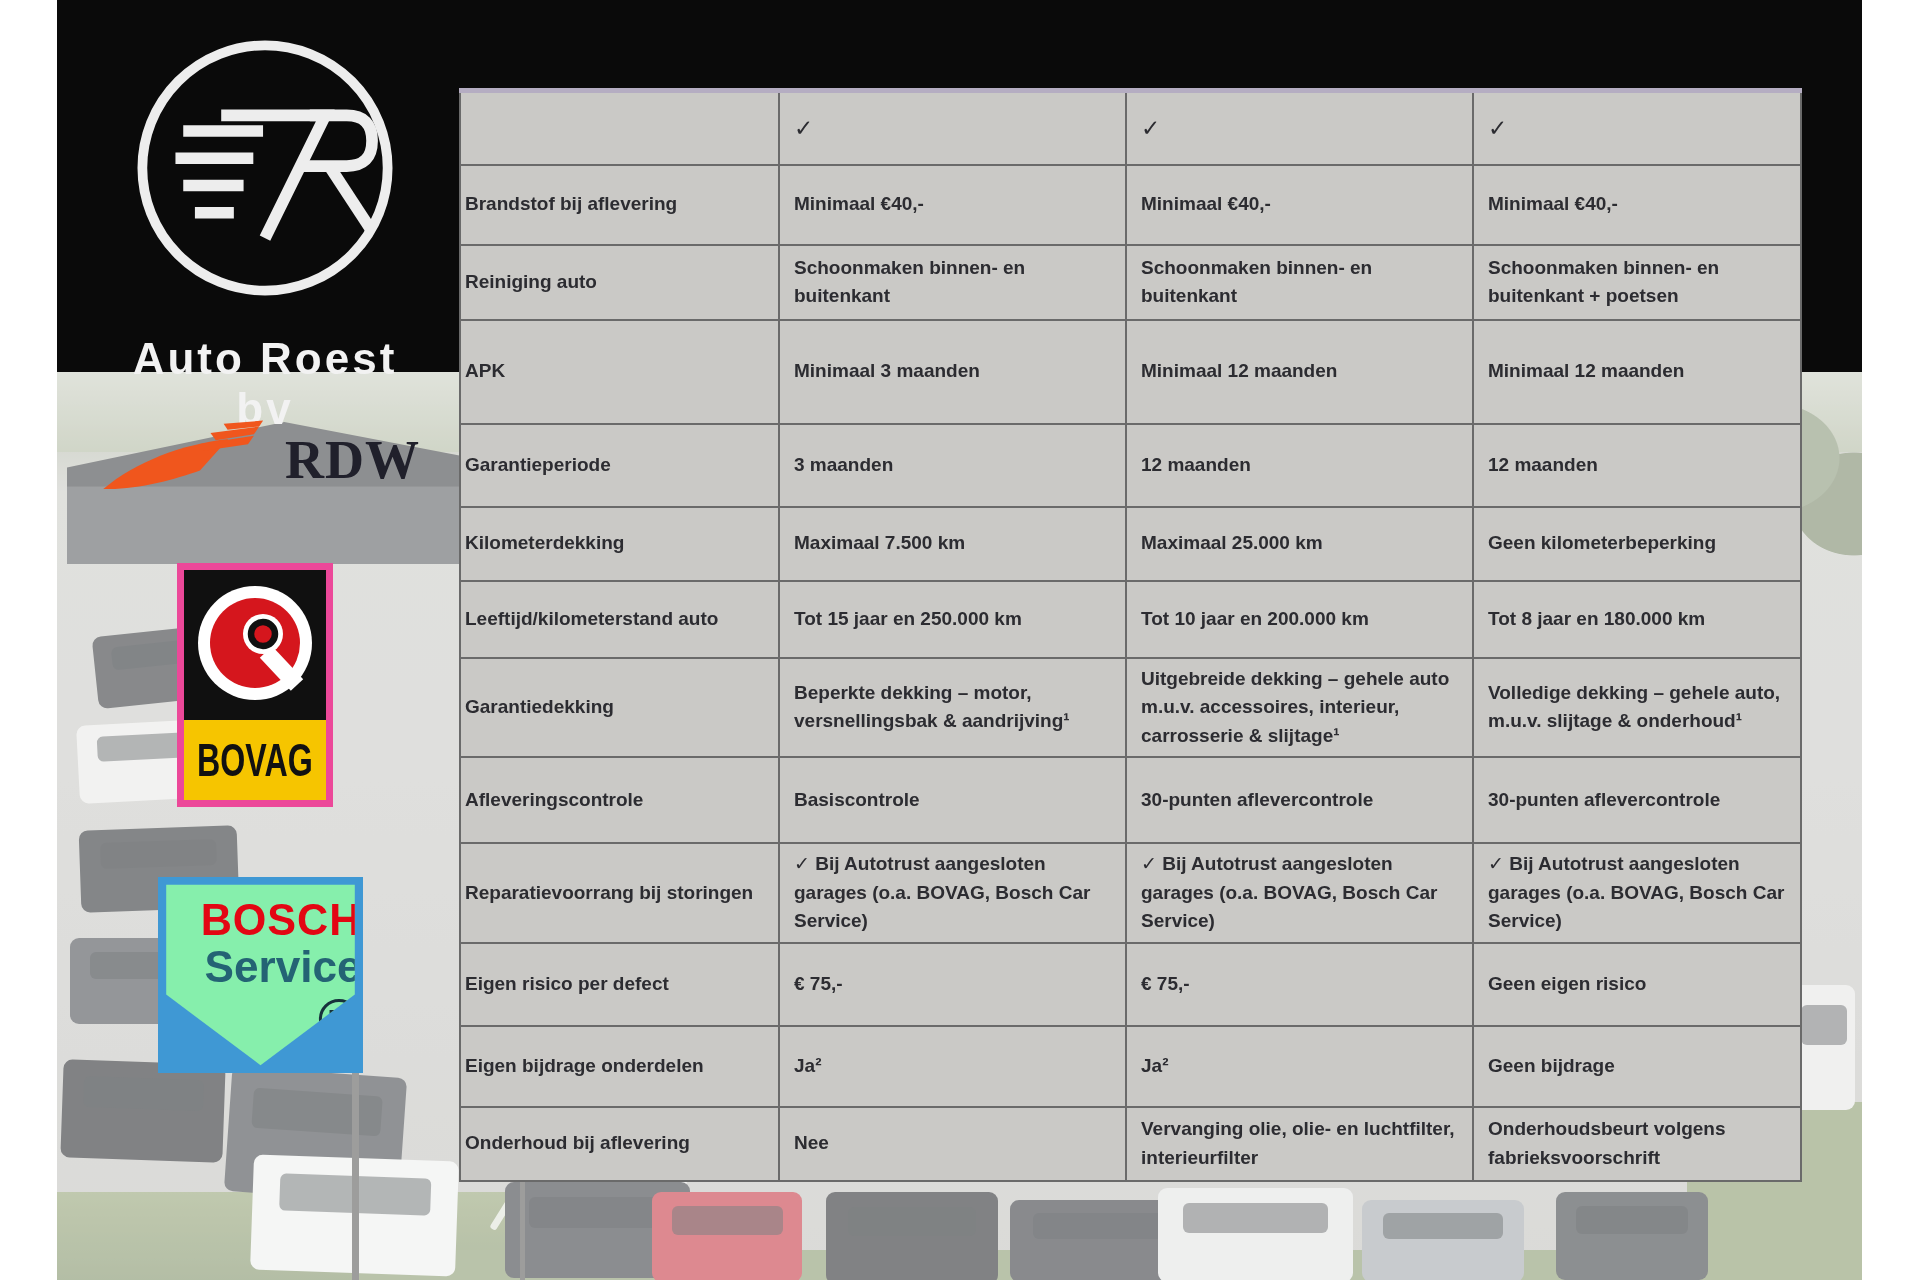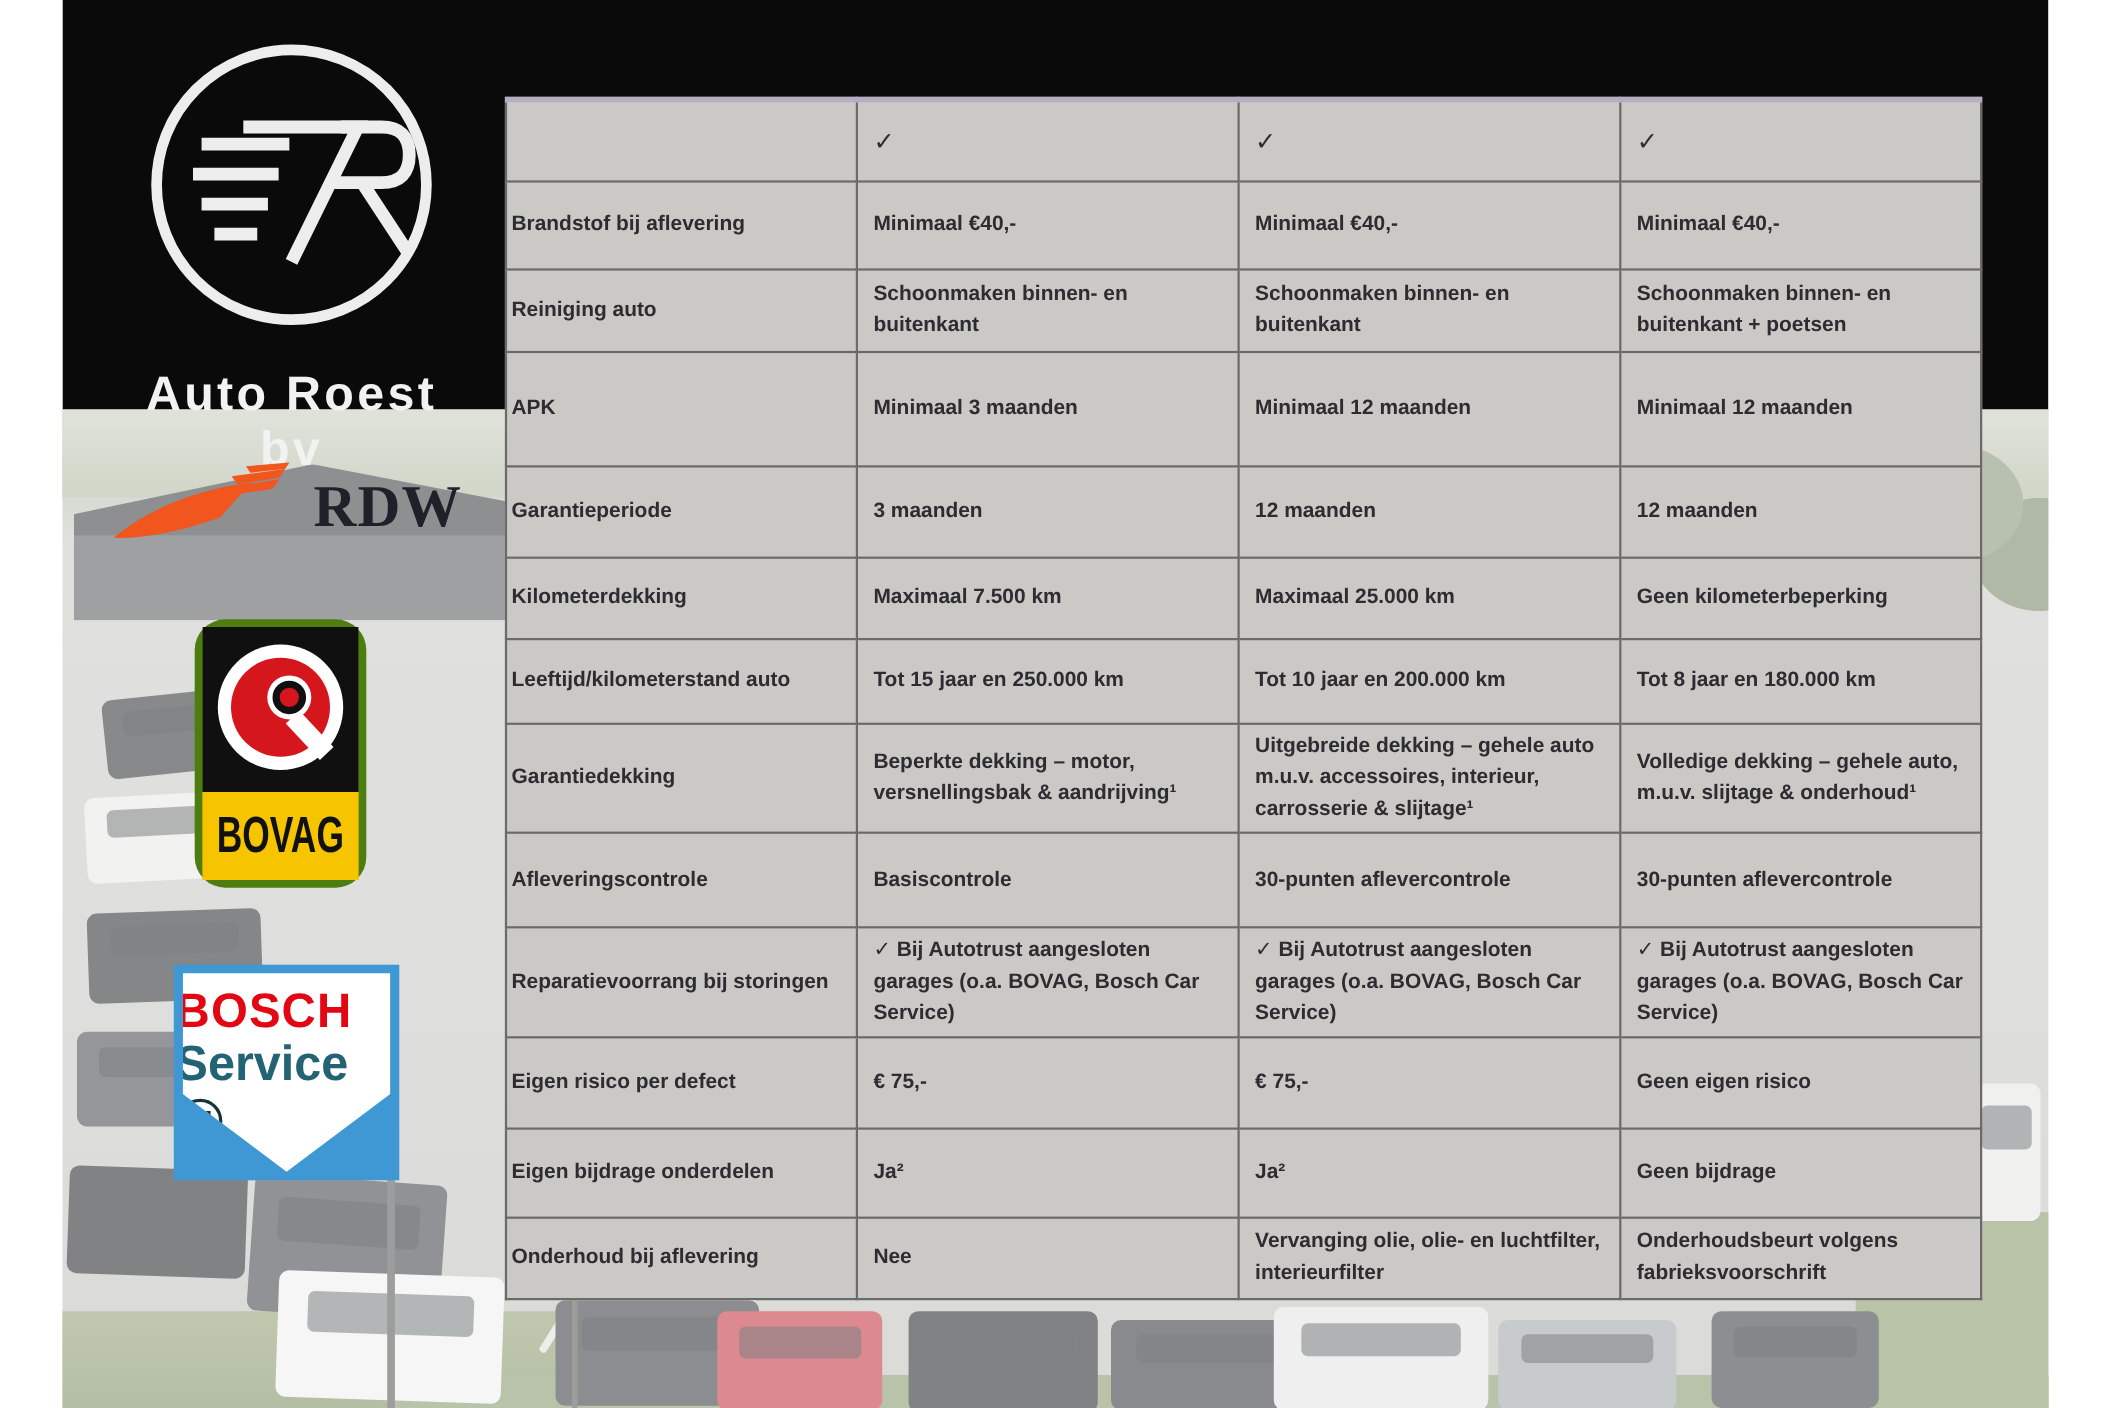--- a/index.html
+++ b/index.html
@@ -54,29 +54,29 @@
   .band{position:absolute;left:57px;top:0;width:1805px;height:372px;background:#0a0a0a;}
   .brand{position:absolute;left:110px;top:22px;width:310px;height:350px;text-align:center;}
   .brand svg{display:block;margin:0 auto;}
   .brand-text{margin-top:20px;color:#f2f2f2;font-weight:bold;font-size:44px;letter-spacing:3px;}
 
   
   .rdw{position:absolute;left:100px;top:408px;width:320px;height:104px;display:flex;align-items:center;}
   .rdw-text{font-family:"Liberation Serif","DejaVu Serif",serif;font-weight:bold;font-size:54px;
             color:#20202b;margin-left:14px;letter-spacing:1px;}
 
-  .bovag{position:absolute;left:177px;top:563px;width:156px;height:244px;background:#4d7c0f;
-         box-sizing:border-box;padding:7px;display:flex;flex-direction:column;border-radius:28px;}
+  .bovag{position:absolute;left:177px;top:563px;width:156px;height:244px;background:#ec4899;
+         box-sizing:border-box;padding:7px;display:flex;flex-direction:column;}
   .bovag-band{flex:1;background:#f6c500;display:flex;align-items:center;justify-content:center;}
   .bovag-text{font-weight:bold;font-size:35px;color:#111;transform:scale(.92,1.32);letter-spacing:0px;}
 
   .bosch{position:absolute;left:158px;top:877px;width:205px;height:196px;background:#3f98d4;}
-  .bosch-shield{position:absolute;left:0;top:0;width:100%;height:100%;background:#ffffff;
+  .bosch-shield{position:absolute;left:0;top:0;width:100%;height:100%;background:#86efac;
                 clip-path:polygon(4% 4%,96% 4%,96% 60%,50% 96%,4% 60%);
-                display:flex;flex-direction:column;align-items:flex-start;border-radius:23px;}
+                display:flex;flex-direction:column;align-items:flex-end;border-radius:23px;}
   .bosch-line1{margin-top:18px;font-weight:bold;font-size:44px;color:#e30613;letter-spacing:1px;transform:scaleX(.98);}
   .bosch-line2{margin-top:-4px;font-weight:bold;font-size:45px;color:#246374;transform:scaleX(.98);}
 
   
   .pk-table{position:absolute;left:459px;top:88px;width:1341px;border-collapse:collapse;table-layout:fixed;
             background:#cac9c6;border:2px solid #6a6a6a;border-top:5px solid #b5adc2;}
   .pk-table td{border:2px solid #6a6a6a;vertical-align:middle;color:#2c2c31;font-weight:bold;
                font-size:19px;line-height:1.5;padding:6px 14px 6px 14px;overflow:hidden;}
   .pk-table tr:first-child td{font-size:23px;}
   .pk-table td:first-child{padding-left:4px;margin-left:26px;}

